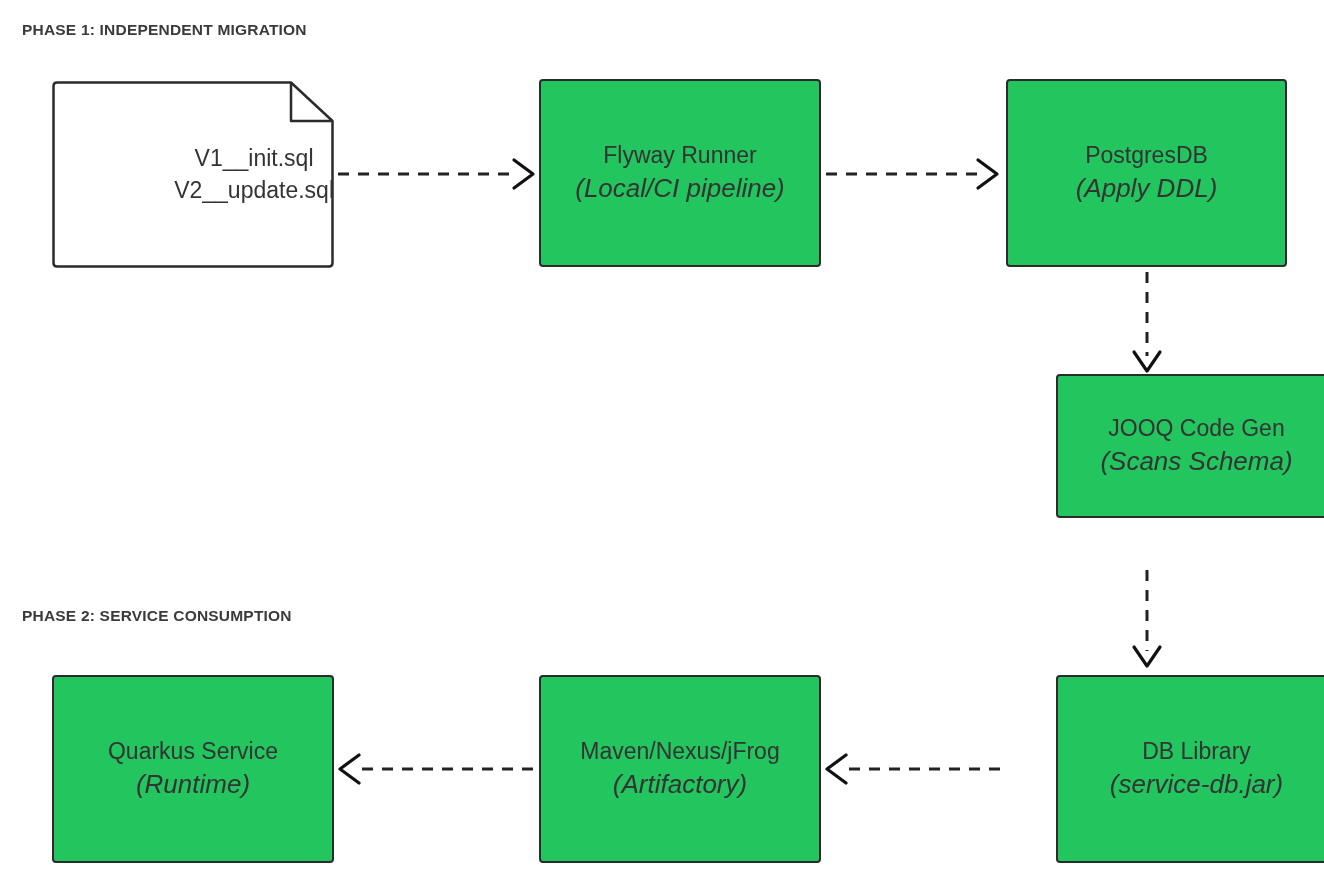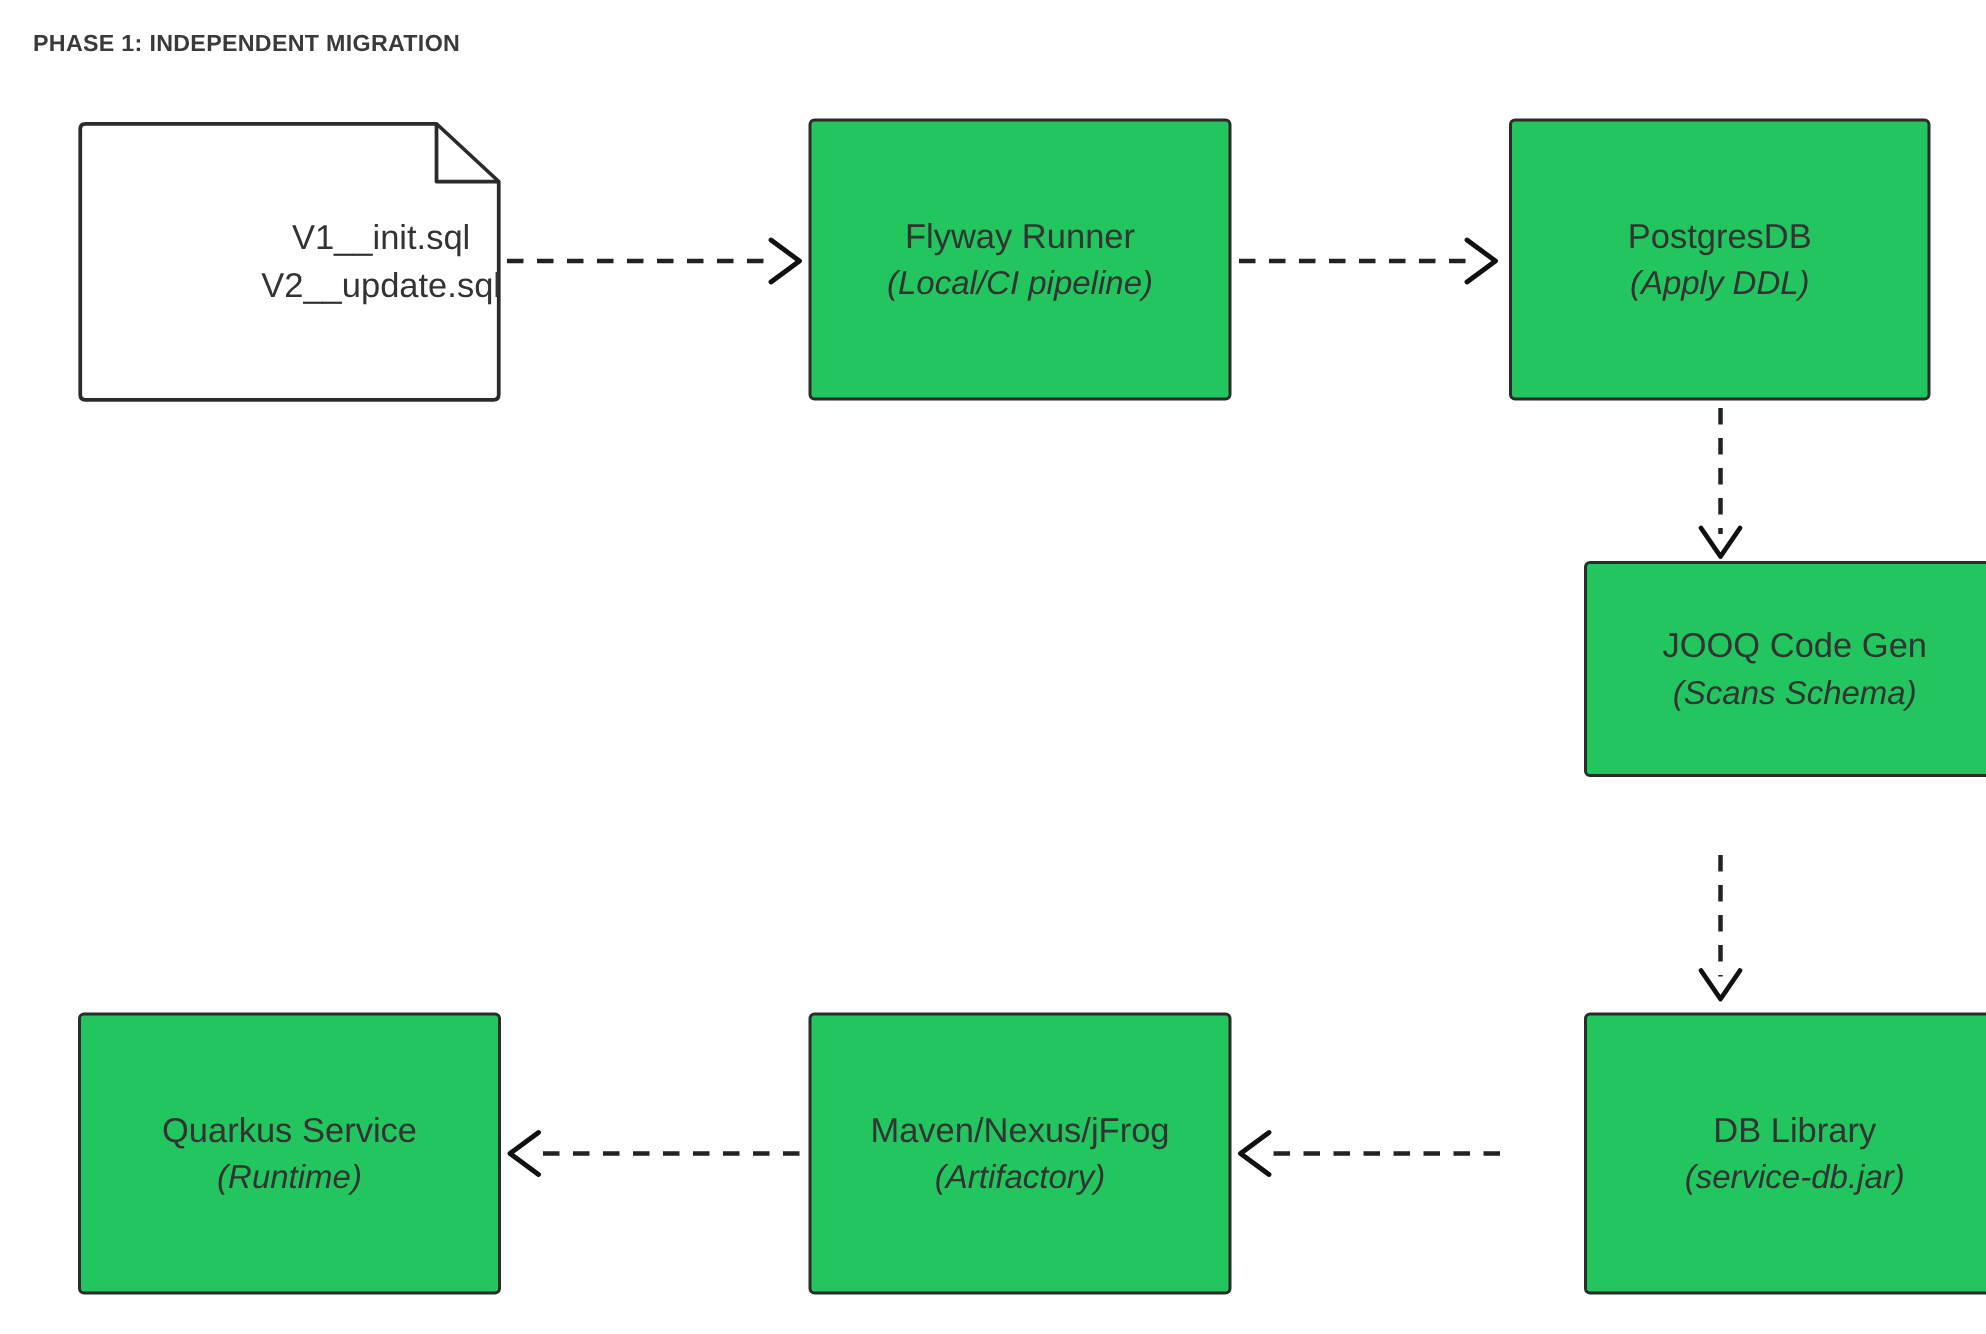--- a/index.html
+++ b/index.html
@@ -41,21 +41,21 @@
   .node .title {
     font-family: "Liberation Sans", sans-serif;
     font-size: 23px;
     font-weight: 400;
     color: #333333;
     line-height: 1.28;
     white-space: nowrap;
   }
   .node .subtitle {
     font-family: "Liberation Sans", sans-serif;
-    font-size: 22px;
+    font-size: 26px;
     font-style: italic;
     font-weight: 400;
     color: #333333;
     line-height: 1.28;
     white-space: nowrap;
     margin-top: 2px;
   }
   
   .doc-node {
     position: absolute;
@@ -105,20 +105,21 @@
     stroke-linejoin: round;
   }
 </style>
 </head>
 <body>
 
 <div id="canvas">
 
   <div class="phase-label" style="left:22px; top:21px;">PHASE 1: INDEPENDENT MIGRATION</div>
 
+  <div class="phase-label" style="left:22px; top:607px;">PHASE 2: SERVICE CONSUMPTION</div>
 
   <svg class="edge-layer" viewBox="0 0 1324 889">
 
     <g>
       <line class="arrow-path" x1="338" y1="174" x2="516" y2="174"></line>
       <polyline class="arrow-head" points="514,160 533,174 514,188"></polyline>
     </g>
 
     <g>
       <line class="arrow-path" x1="826" y1="174" x2="980" y2="174"></line>

